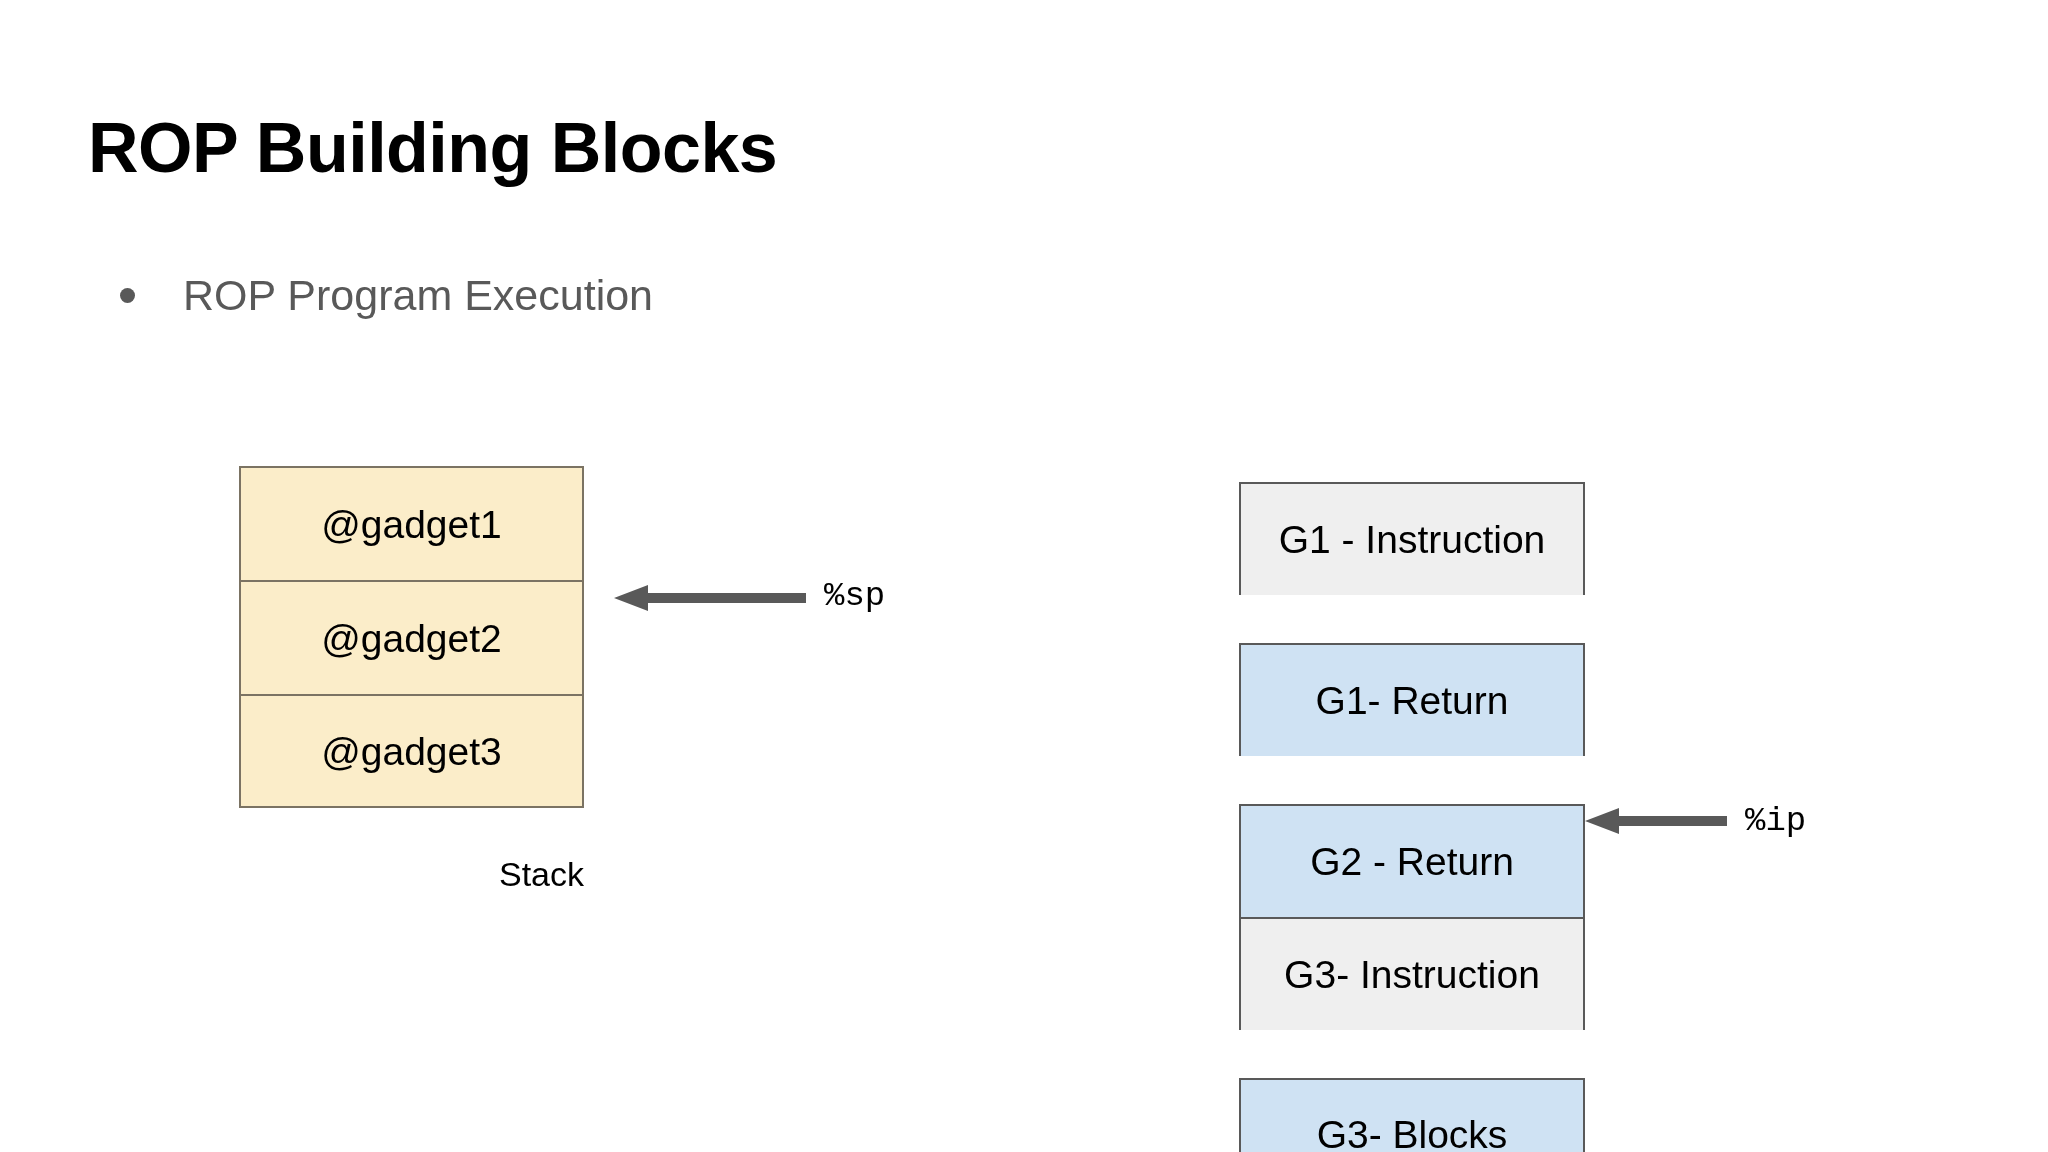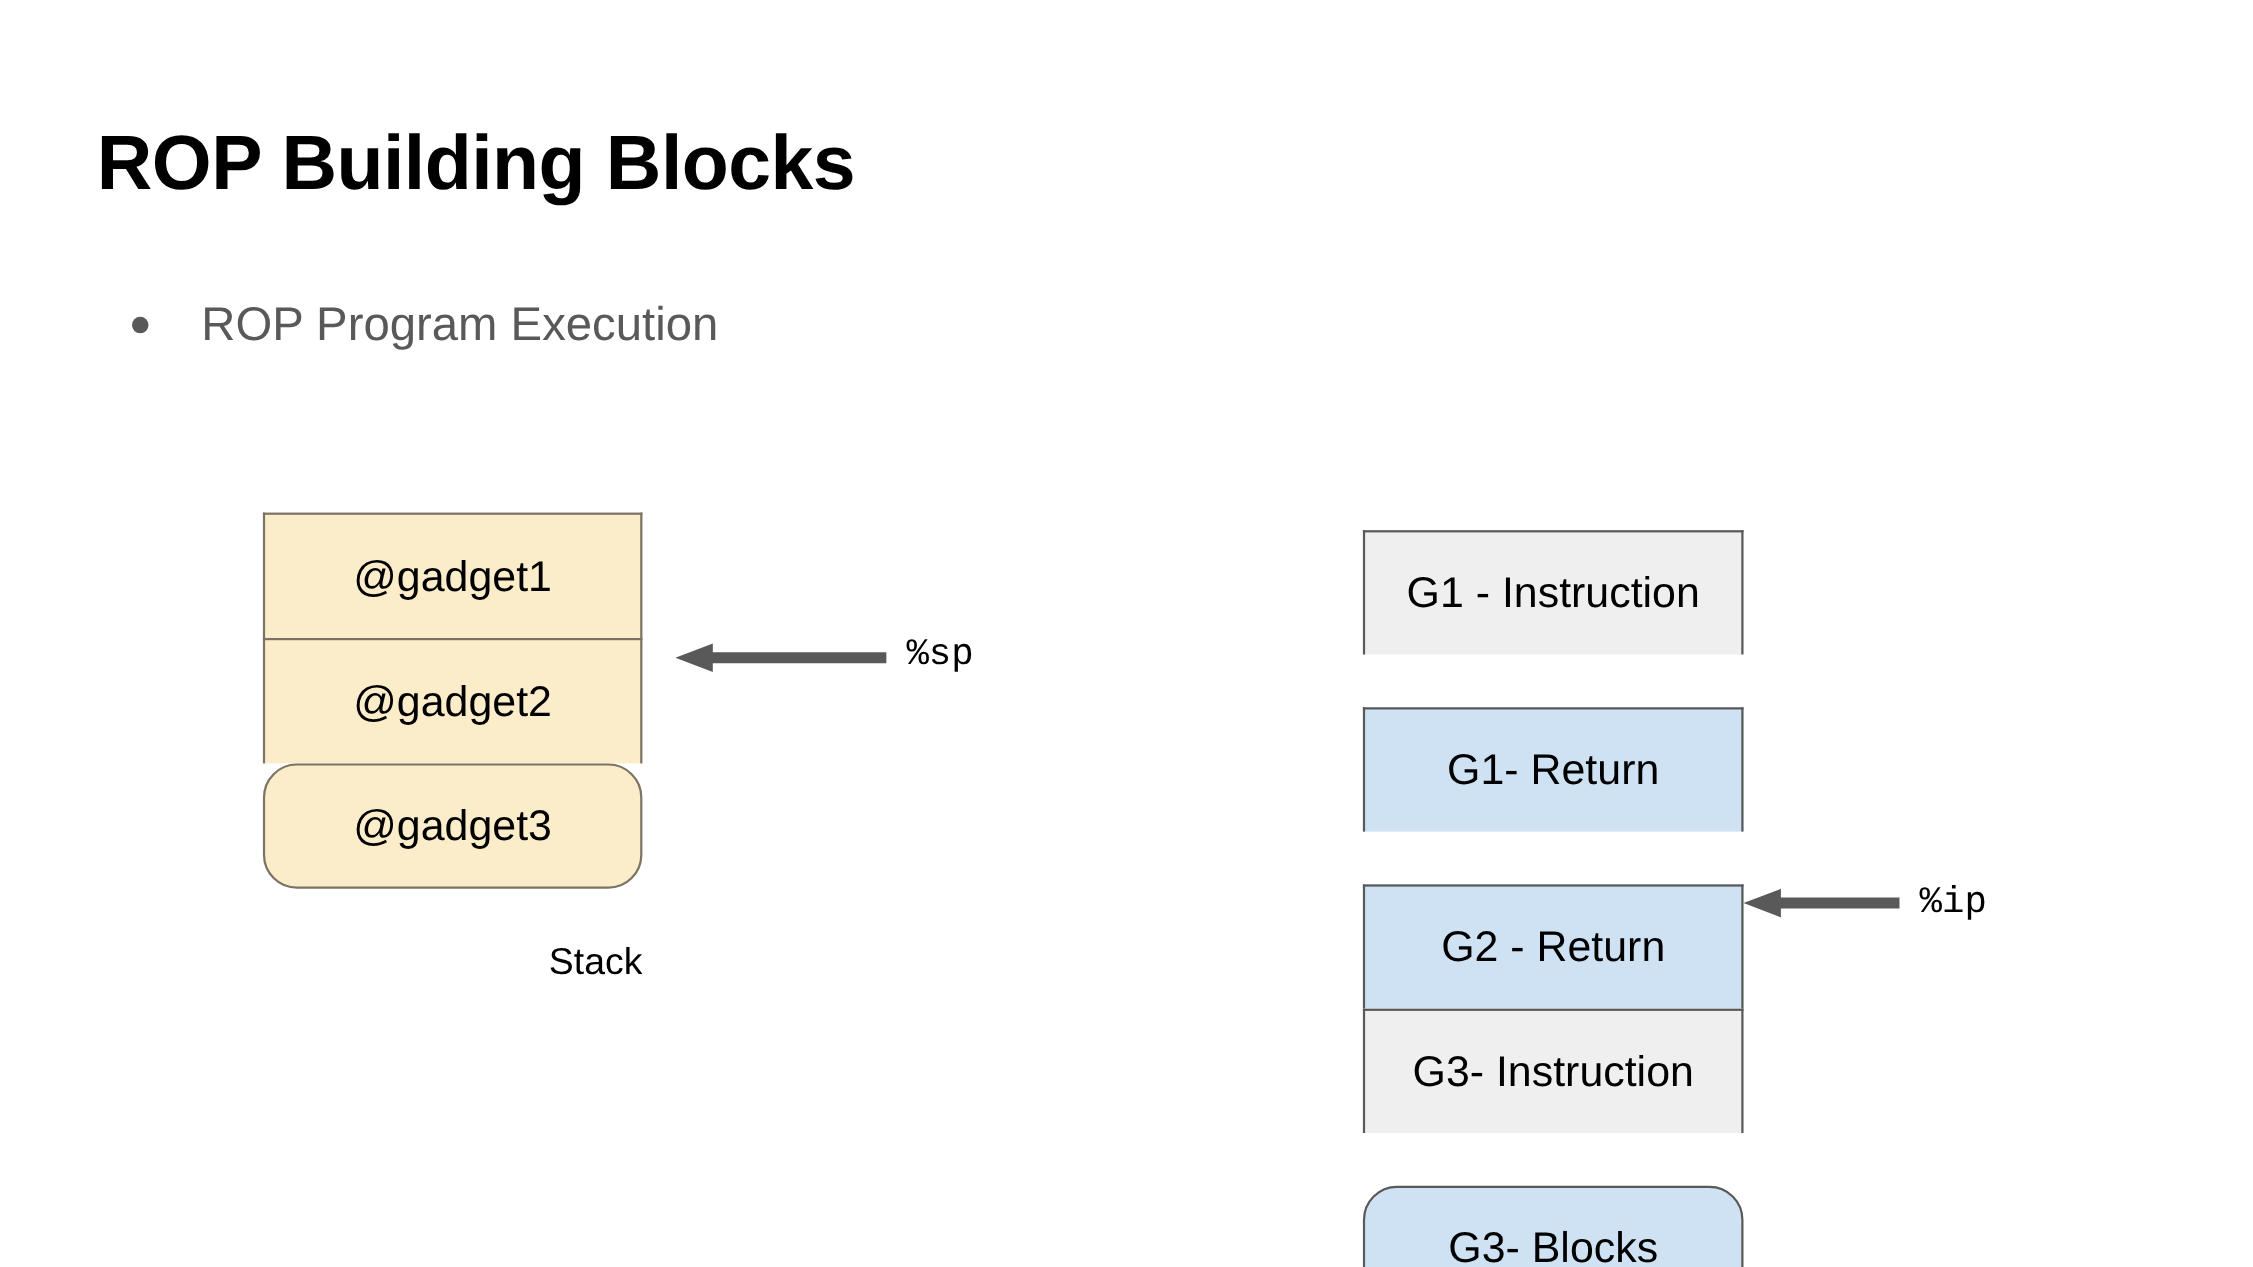--- a/index.html
+++ b/index.html
@@ -68,21 +68,20 @@
     display: flex;
     align-items: center;
     justify-content: center;
     font-size: 39px;
     color: #000000;
     white-space: nowrap;
     line-height: 1;
   }
   .cell:last-child {
     border-bottom-width: 2px;
-    border-radius: 31px;
   }
 
   
   #stack-column {
     left: 239px;
     top: 466px;
     width: 345px;
   }
   #stack-column .cell {
     height: 114px;

